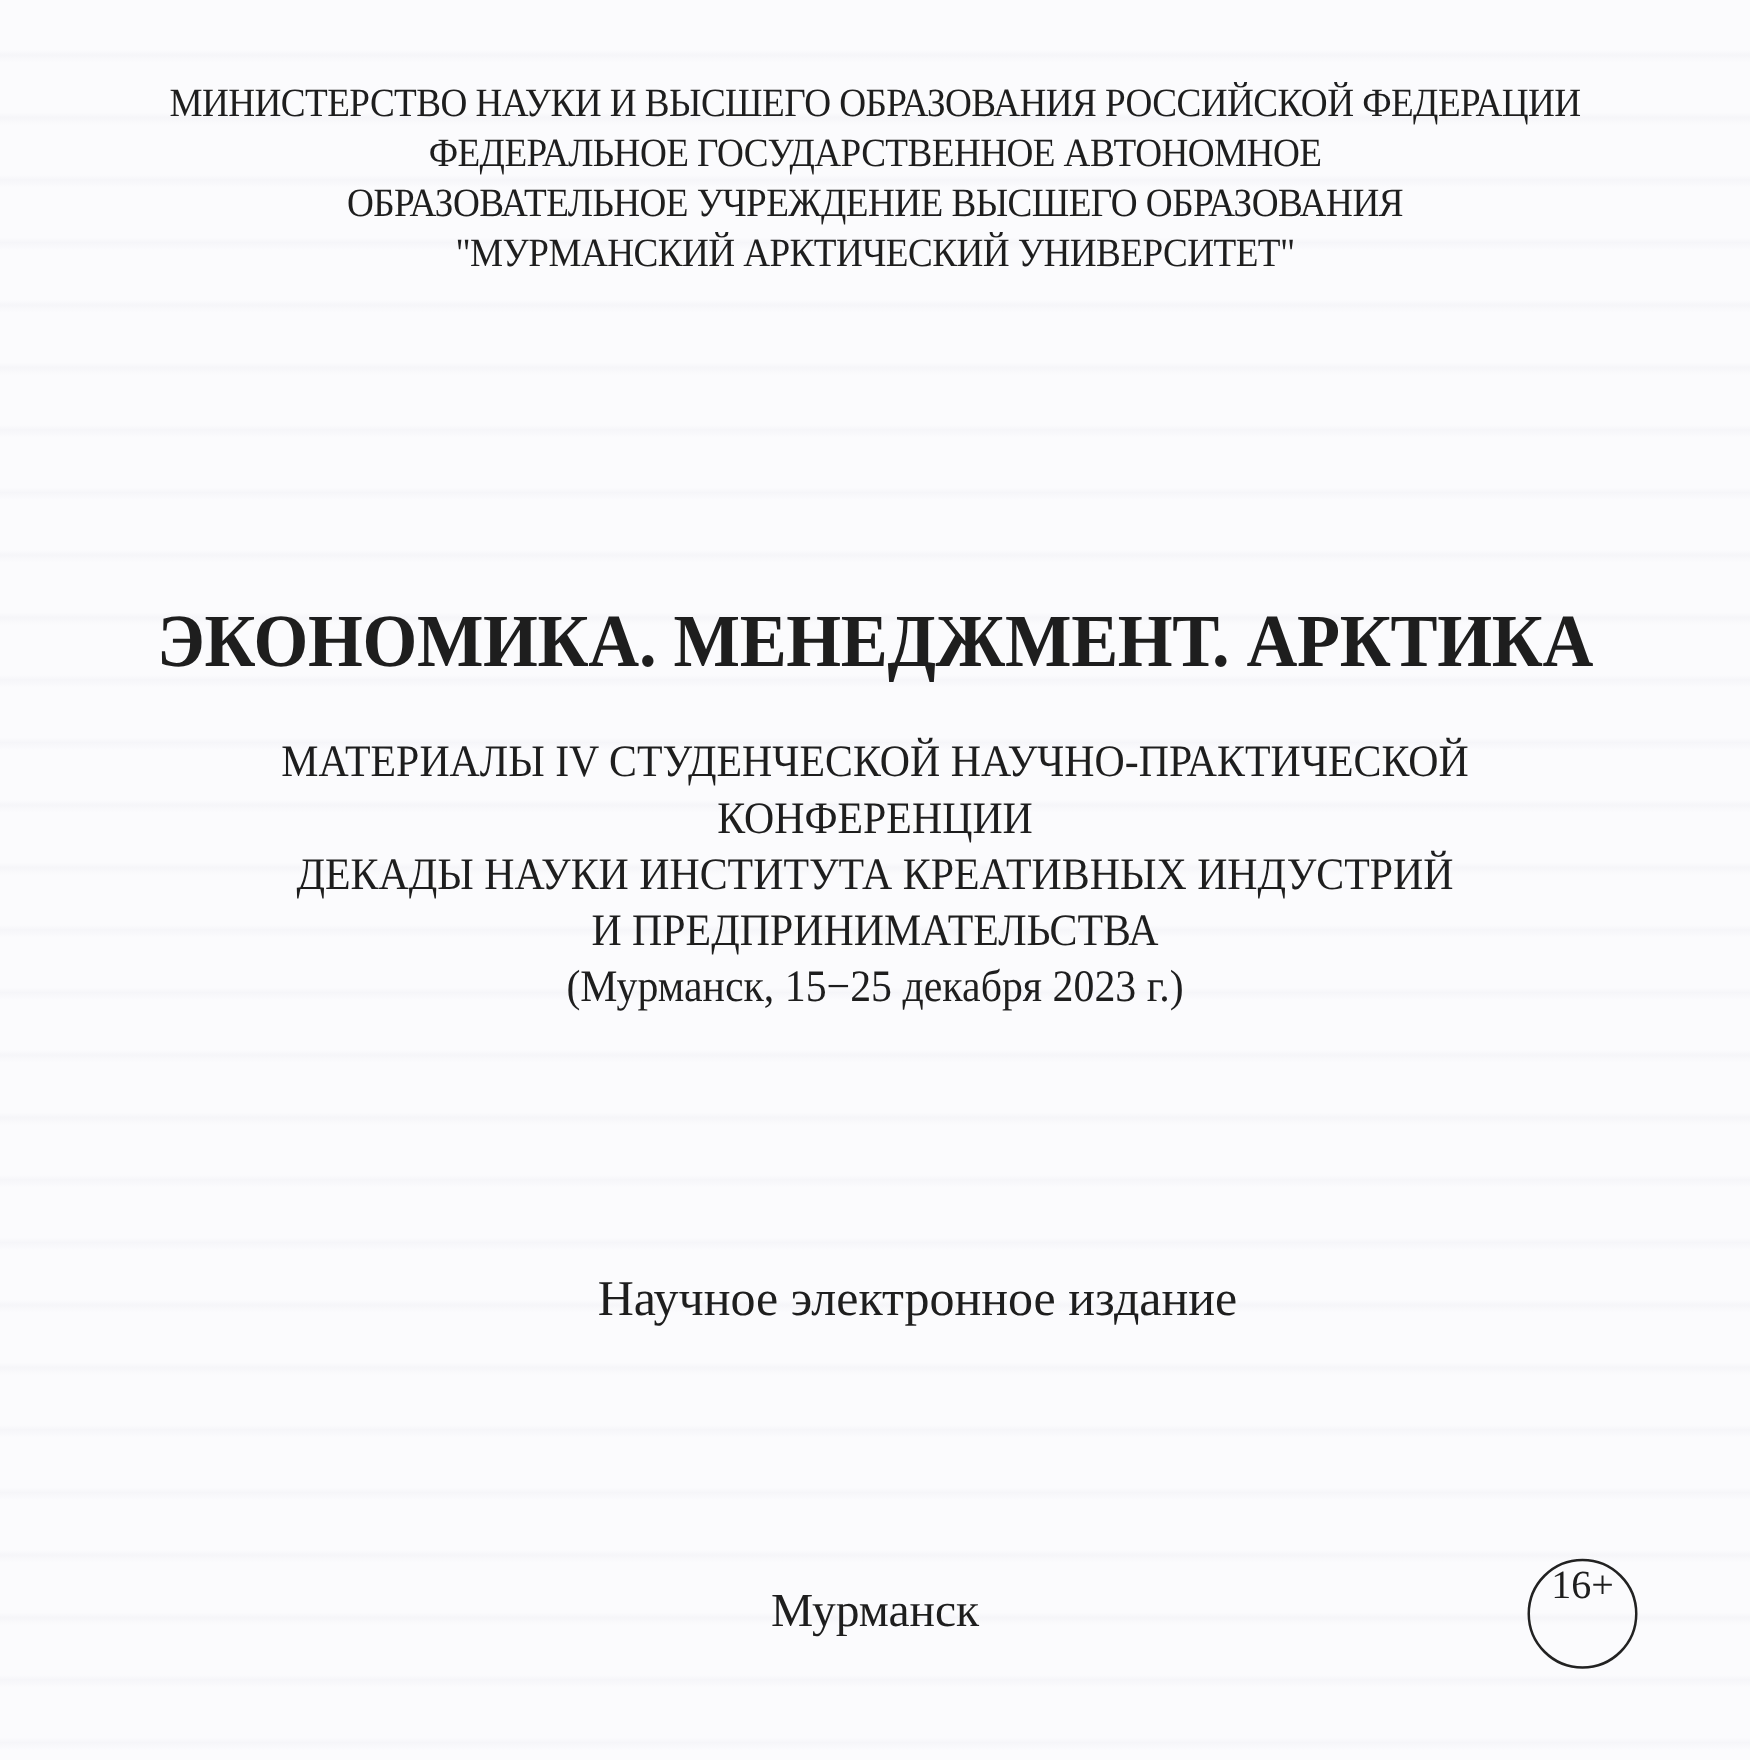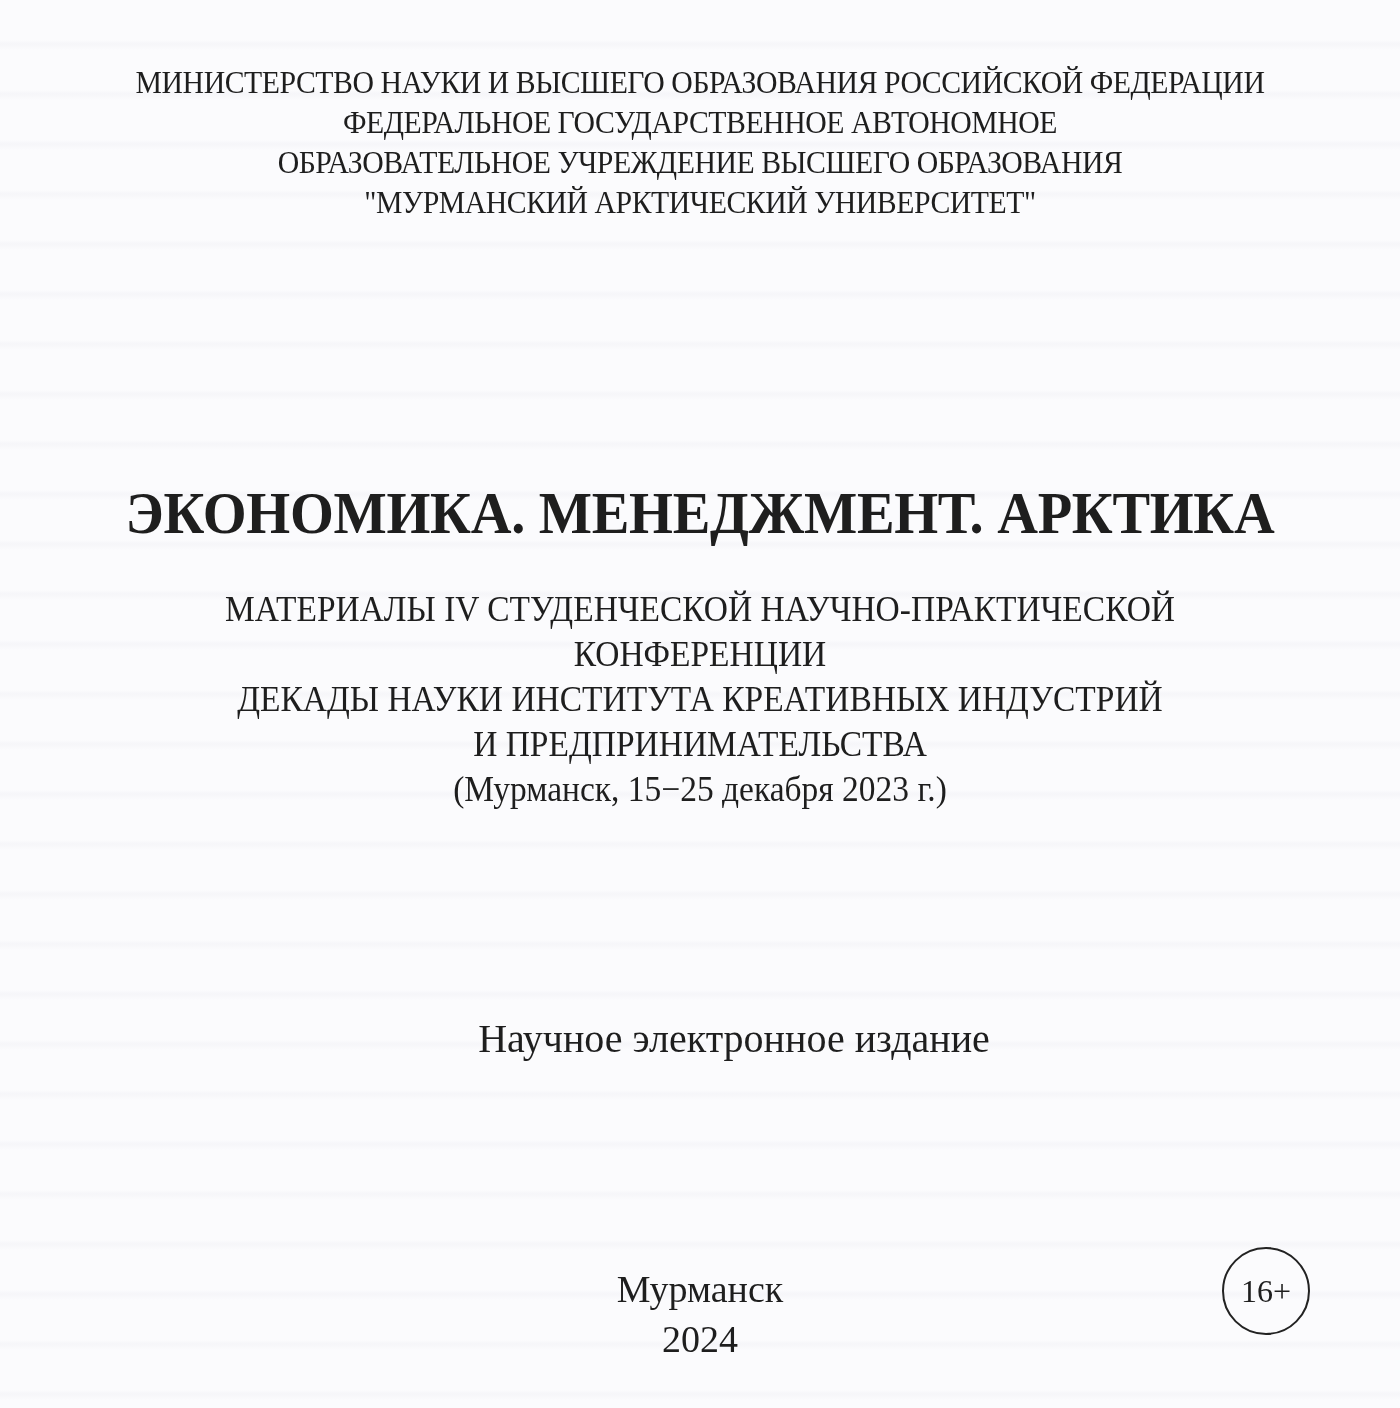--- a/index.html
+++ b/index.html
@@ -18,21 +18,21 @@
     }
     .block { position: absolute; left: 0; width: 1400px; text-align: center; }
     .header { top: 62px; font-size: 32px; line-height: 40px; letter-spacing: -0.5px; transform: scaleX(0.93); transform-origin: center top; }
     .title { top: 478px; font-size: 60px; line-height: 70px; font-weight: bold; letter-spacing: -0.3px; transform: scaleX(0.94); transform-origin: center top; }
     .subtitle { top: 587px; font-size: 36px; line-height: 45px; transform: scaleX(0.93); transform-origin: center top; }
     .edition { top: 1015px; font-size: 40px; line-height: 48px; margin-left: 34px; }
     .imprint { top: 1264px; font-size: 38px; line-height: 50px; }
     .age {
       position: absolute; left: 1222px; top: 1247px;
       width: 84px; height: 84px; border: 2px solid #222; border-radius: 50%;
-      display: flex; align-items: center; justify-content: center;
+      display: flex; justify-content: center;
       font-size: 32px;
     }
     .line { display: block; white-space: nowrap; }
   </style>
 </head>
 <body>
 
 <div class="ghost"></div>
 
 <div class="block header">
@@ -49,18 +49,17 @@
   <span class="line">КОНФЕРЕНЦИИ</span>
   <span class="line">ДЕКАДЫ НАУКИ ИНСТИТУТА КРЕАТИВНЫХ ИНДУСТРИЙ</span>
   <span class="line">И ПРЕДПРИНИМАТЕЛЬСТВА</span>
   <span class="line">(Мурманск, 15−25 декабря 2023 г.)</span>
 </div>
 
 <div class="block edition">Научное электронное издание</div>
 
 <div class="block imprint">
   <span class="line">Мурманск</span>
-  <span class="line">2024</span>
 </div>
 
 <div class="age">
   <span>16+</span>
 </div>
 
 </body></html>

